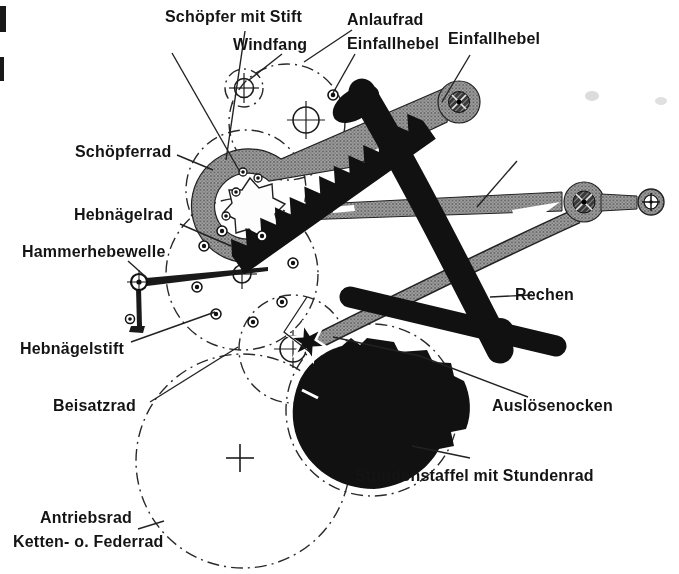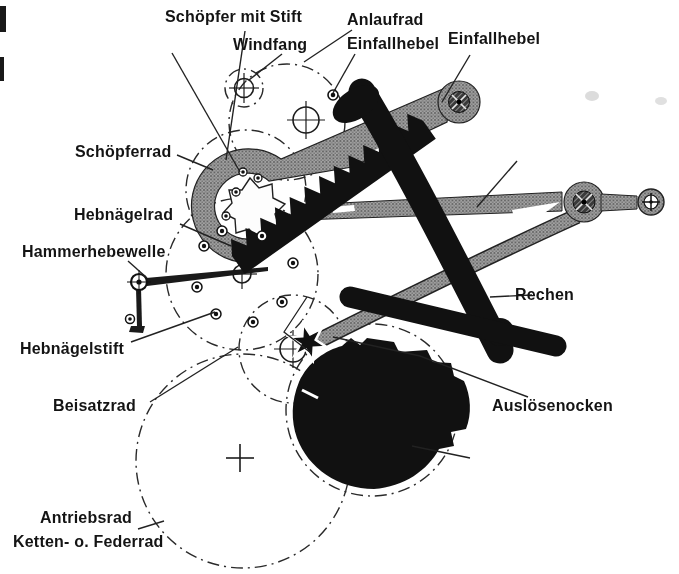--- a/index.html
+++ b/index.html
@@ -217,16 +217,17 @@
       <div class="lbl" style="left: 347px; top: 11px;">Anlaufrad</div>
       <div class="lbl" style="left: 347px; top: 35px;">Einfallhebel</div>
       <div class="lbl" style="left: 448px; top: 30px;">Einfallhebel</div>
       <div class="lbl" style="left: 75px; top: 143px;">Schöpferrad</div>
       <div class="lbl" style="left: 74px; top: 206px;">Hebnägelrad</div>
       <div class="lbl" style="left: 22px; top: 243px;">Hammerhebewelle</div>
       <div class="lbl" style="left: 515px; top: 286px;">Rechen</div>
       <div class="lbl" style="left: 20px; top: 340px; text-align: right;">Hebnägelstift</div>
       <div class="lbl" style="left: 53px; top: 397px;">Beisatzrad</div>
       <div class="lbl" style="left: 492px; top: 397px;">Auslösenocken</div>
+      <div class="lbl" style="left: 355px; top: 467px;">Stundenstaffel mit Stundenrad</div>
       <div class="lbl" style="left: 40px; top: 509px;">Antriebsrad</div>
       <div class="lbl" style="left: 13px; top: 533px;">Ketten- o. Federrad</div>
     </div>
 </div>
 
 </body></html>

